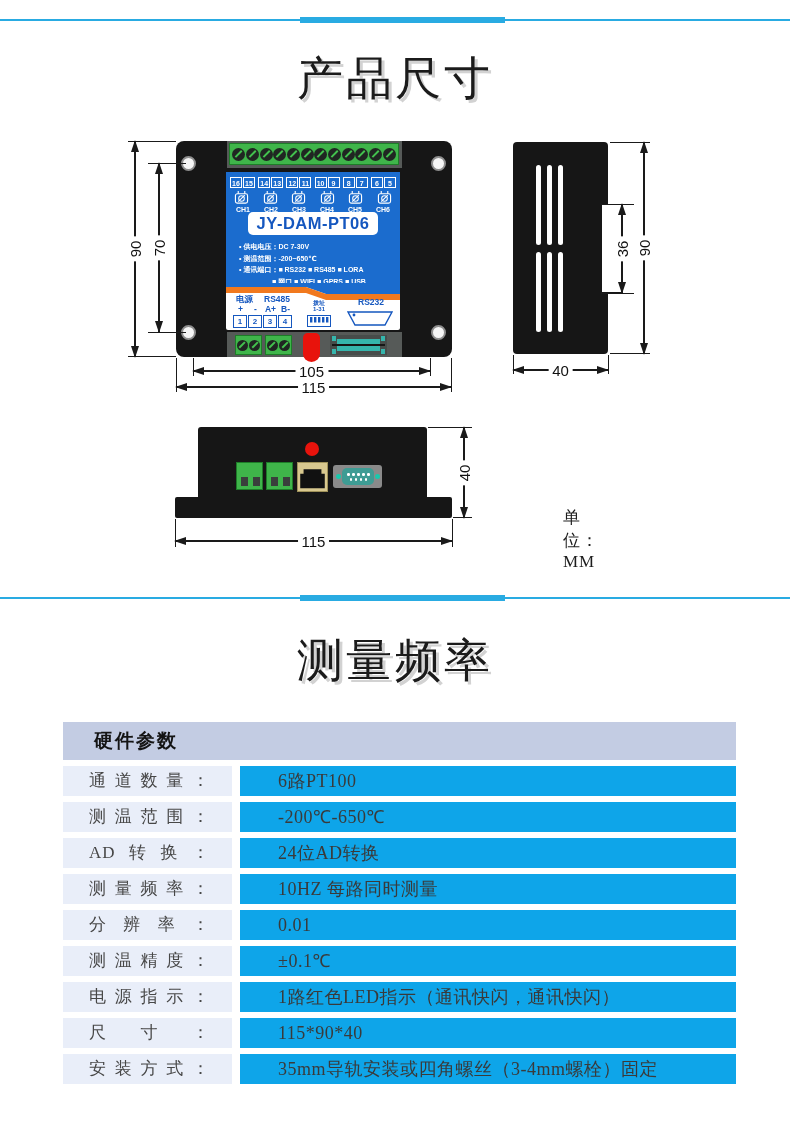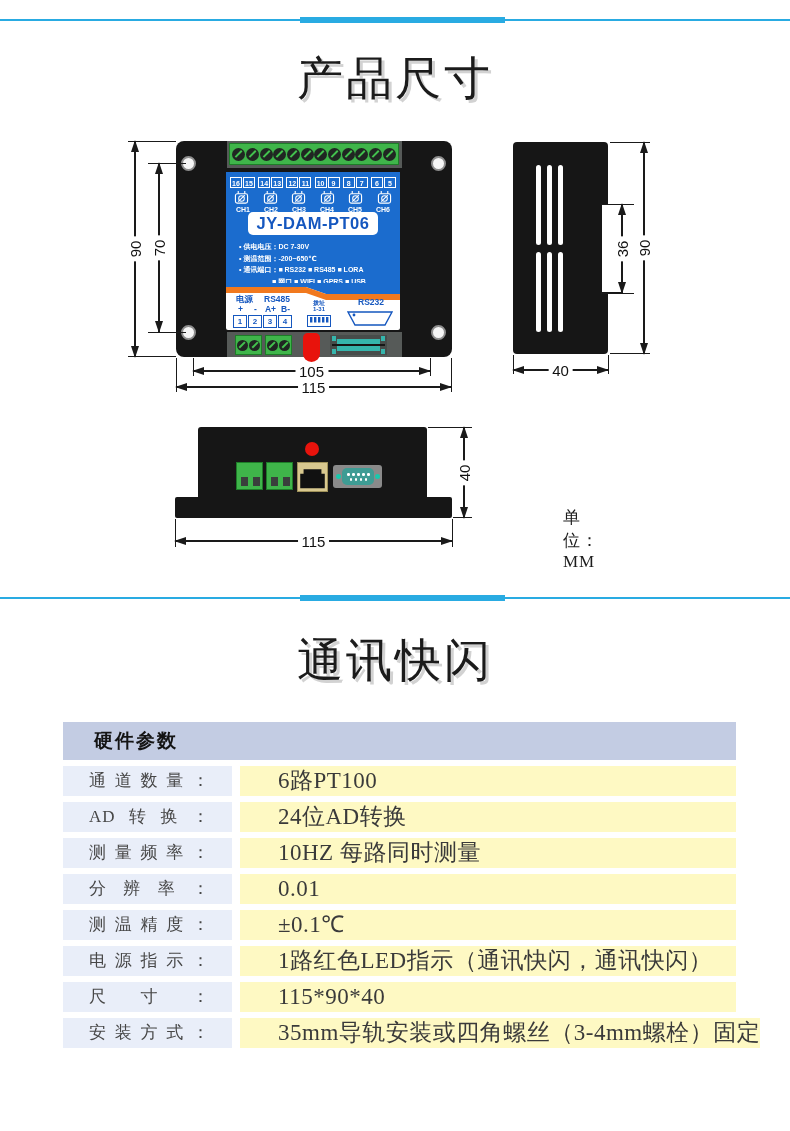--- a/index.html
+++ b/index.html
@@ -94,21 +94,21 @@
     font-size:17px;color:#1d1d1d;letter-spacing:1px;}
   
   .tbl{position:absolute;left:63px;top:722px;width:673px;}
   .tbl-header{height:38px;background:#C3CCE3;line-height:38px;padding-left:31px;
     font-size:19px;font-weight:700;color:#141414;letter-spacing:2px;}
   .trow{display:flex;margin-top:6px;height:30px;font-family:Liberation Serif, serif;}
   .tcell-l{width:169px;background:#E9EEF9;flex:none;font-size:17px;color:#474747;
     line-height:30px;padding:0 22px 0 26px;box-sizing:border-box;
     text-align:justify;text-align-last:justify;letter-spacing:1px;}
   .tgap{width:8px;flex:none;background:#fff;}
-  .tcell-v{flex:1;background:#fef9c3;font-size:23px;color:#3a3a3a;line-height:30px;
+  .tcell-v{flex:1;background:#0ea5e9;font-size:18px;color:#3a3a3a;line-height:30px;
     padding-left:38px;box-sizing:border-box;white-space:nowrap;letter-spacing:0.5px;}
 </style>
 </head>
 <body>
 
 <div class="divider-thin" style="top:19px;"></div>
 <div class="divider-thick" style="left:300px;top:17px;width:205px;"></div>
 <div class="sec-title" style="top:48px;">产品尺寸</div>
 
 <div class="abs" style="left:0;top:0;">
@@ -370,31 +370,36 @@
   <div class="ext" style="left:175px;top:519px;width:1px;height:28px;"></div>
   <div class="ext" style="left:452px;top:519px;width:1px;height:28px;"></div>
   <div class="dim h" style="left:175px;top:540px;width:277px;">
       <span class="lbl">115</span>
     </div>
   <div class="unit" style="left:563px;top:506px;">单位：MM</div>
 </div>
 
 <div class="divider-thin" style="top:597px;"></div>
 <div class="divider-thick" style="left:300px;top:595px;width:205px;"></div>
-<div class="sec-title" style="top:630px;">通讯快闪</div>
+<div class="sec-title" style="top:630px;">测量频率</div>
 
 <div class="tbl">
   <div class="tbl-header">硬件参数</div>
 
   <div class="trow">
     <div class="tcell-l">通道数量：</div>
       <div class="tgap"></div>
     <div class="tcell-v">6路PT100</div>
   </div>
   <div class="trow">
+    <div class="tcell-l">测温范围：</div>
+      <div class="tgap"></div>
+    <div class="tcell-v">-200℃-650℃</div>
+  </div>
+  <div class="trow">
     <div class="tcell-l">AD转换：</div>
       <div class="tgap"></div>
     <div class="tcell-v">24位AD转换</div>
   </div>
   <div class="trow">
     <div class="tcell-l">测量频率：</div>
       <div class="tgap"></div>
     <div class="tcell-v">10HZ 每路同时测量</div>
   </div>
   <div class="trow">

